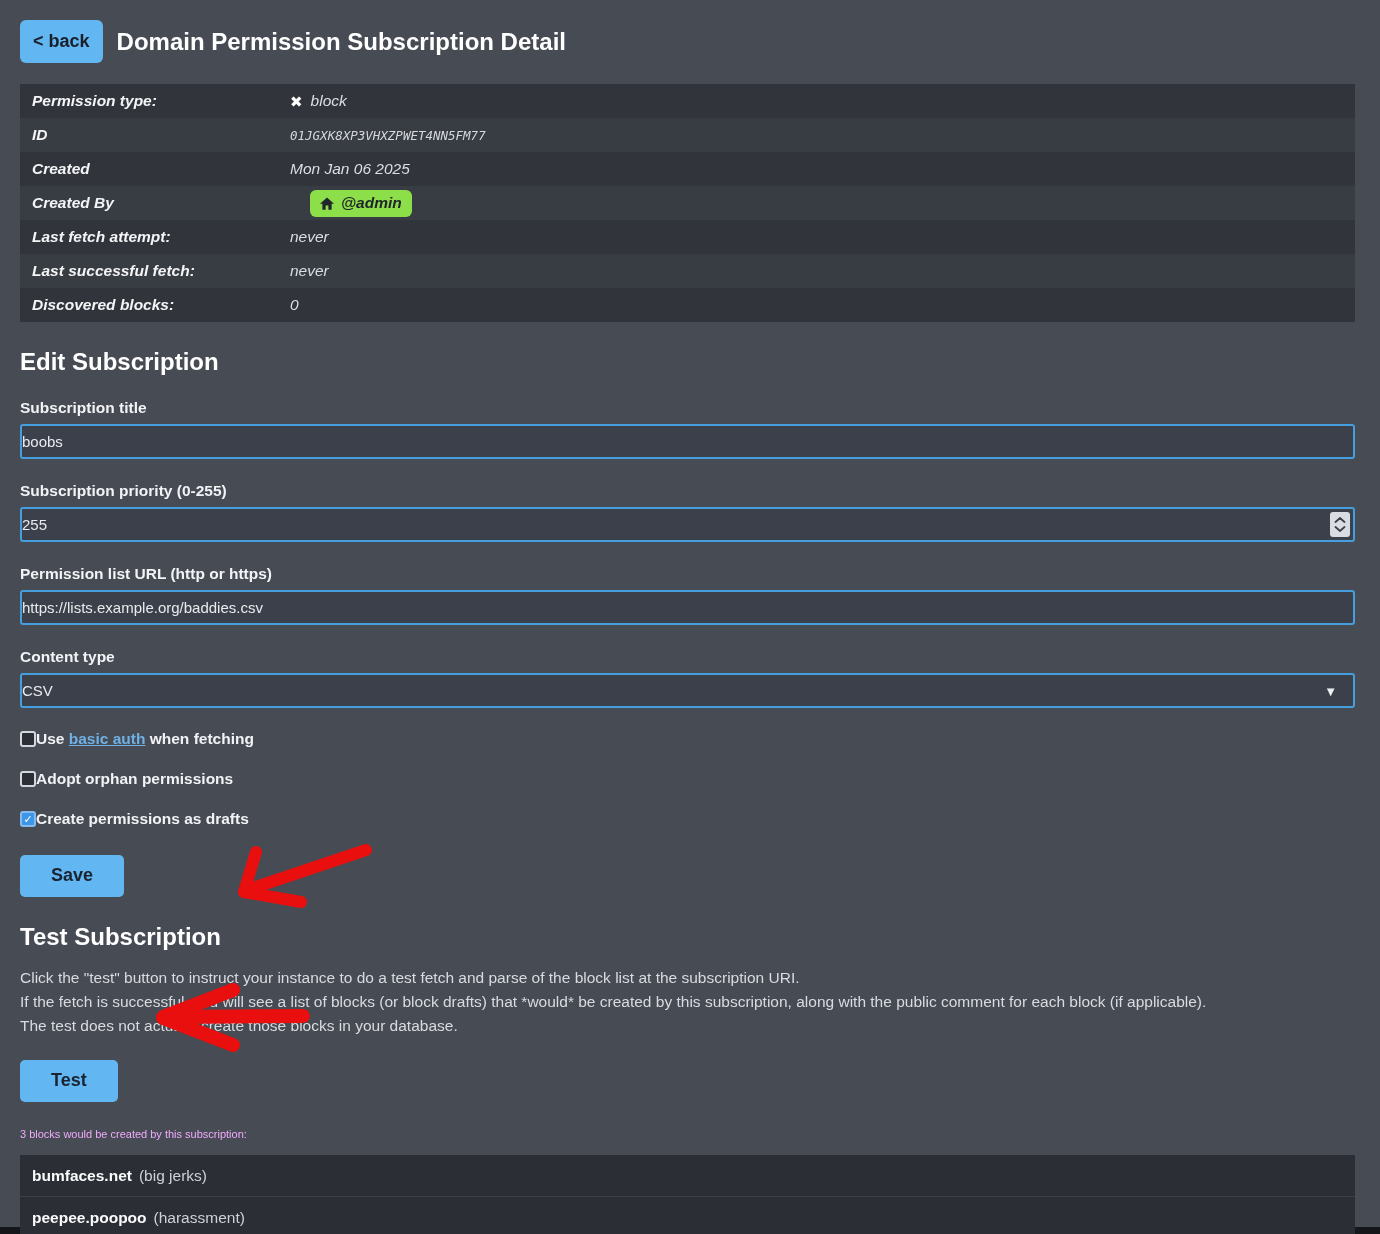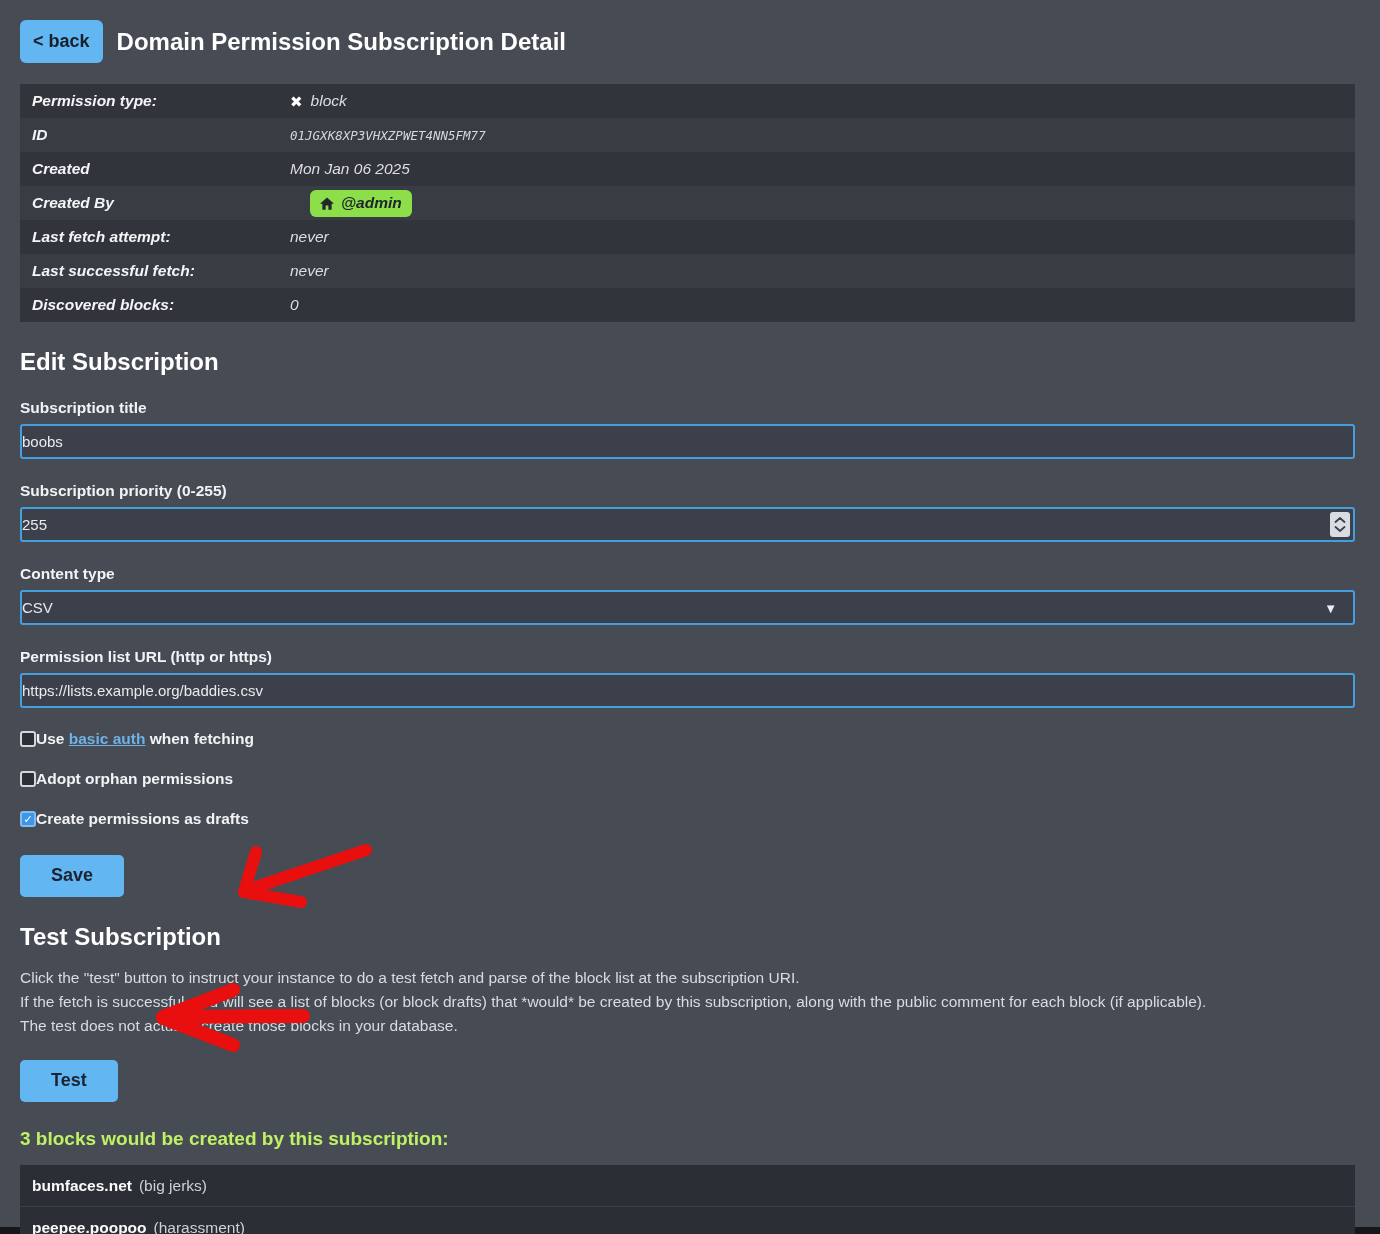--- a/index.html
+++ b/index.html
@@ -85,21 +85,21 @@
   .btn{
     background:var(--button-blue,#62b7f2);color:#1b2330;font-weight:bold;font-size:18px;
     border:none;border-radius:5px;padding:10px 31px;font-family:inherit;cursor:pointer;line-height:1.2;
   }
   .save-btn{margin-top:27px;}
   .test-btn{margin-top:22px;}
 
   
   .test-desc{margin-top:15px;font-size:15.5px;color:#d9dbe0;}
   .test-desc div{line-height:24px;}
-  .result-line{margin-top:26px;font-size:19px;color:#bef264;font-weight:bold;}
+  .result-line{margin-top:26px;font-size:11px;color:#f0abfc;}
   .block-list{margin-top:15px;background:#2b2e34;}
   .block-row{padding:11px 12px;border-bottom:1px solid #3a3e45;font-size:15.5px;line-height:1.25;}
   .block-row:last-child{border-bottom:none;}
   .block-domain{font-weight:bold;color:#fafbfc;}
   .block-comment{color:#ced1d6;margin-left:7px;}
 
   .footer-strip{position:absolute;left:0;right:0;bottom:0;height:7px;background:#15171b;}
 
   
   .arrows{position:absolute;left:0;top:0;width:1380px;height:1234px;pointer-events:none;z-index:3;}
@@ -176,30 +176,30 @@
             <path d="M1.5 5 L6 1 L10.5 5" stroke="#3c4149" stroke-width="1.8" fill="none" stroke-linecap="round"></path>
           </svg>
         <svg width="12" height="6" viewBox="0 0 12 6">
             <path d="M1.5 1 L6 5 L10.5 1" stroke="#3c4149" stroke-width="1.8" fill="none" stroke-linecap="round"></path>
           </svg>
       </div>
     </div>
   </div>
 
   <div class="field">
+    <div class="field-label">Permission list URL (http or https)</div>
+    <input class="text-input" type="text" value="https://lists.example.org/baddies.csv" style="">
+  </div>
+
+  <div class="field">
     <div class="field-label">Content type</div>
     <div class="text-input select-box">
       <span>CSV</span>
       <span class="select-caret">▼</span>
     </div>
-  </div>
-
-  <div class="field">
-    <div class="field-label">Permission list URL (http or https)</div>
-    <input class="text-input" type="text" value="https://lists.example.org/baddies.csv" style="">
   </div>
 
   <label class="check-row">
     <span class="cb"></span>
     <span><span>Use </span><a class="link">basic auth</a><span> when fetching</span></span>
   </label>
 
   <label class="check-row">
     <span class="cb"></span>
     <span>Adopt orphan permissions</span>

